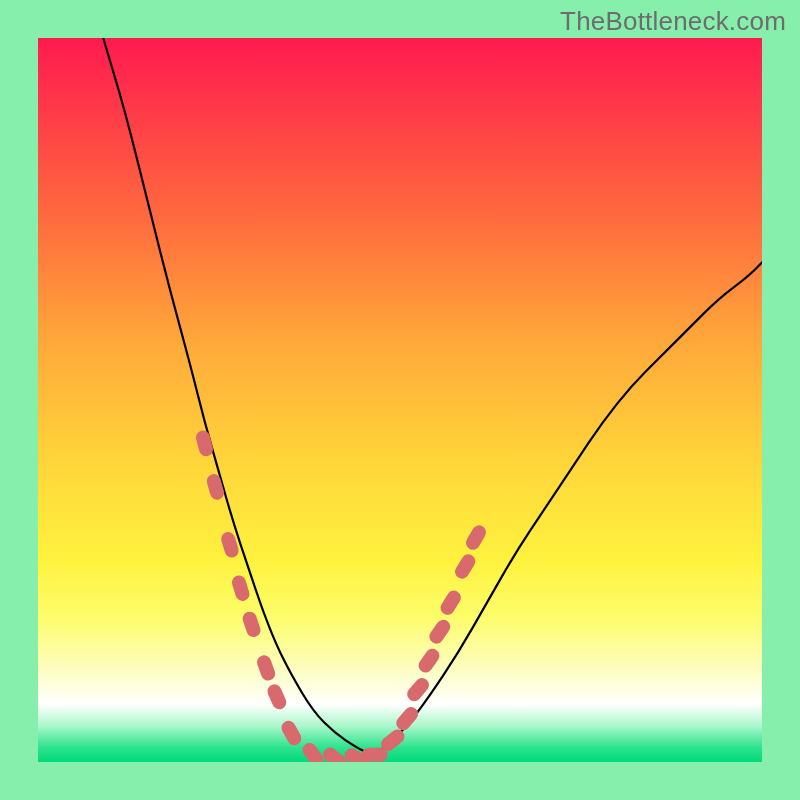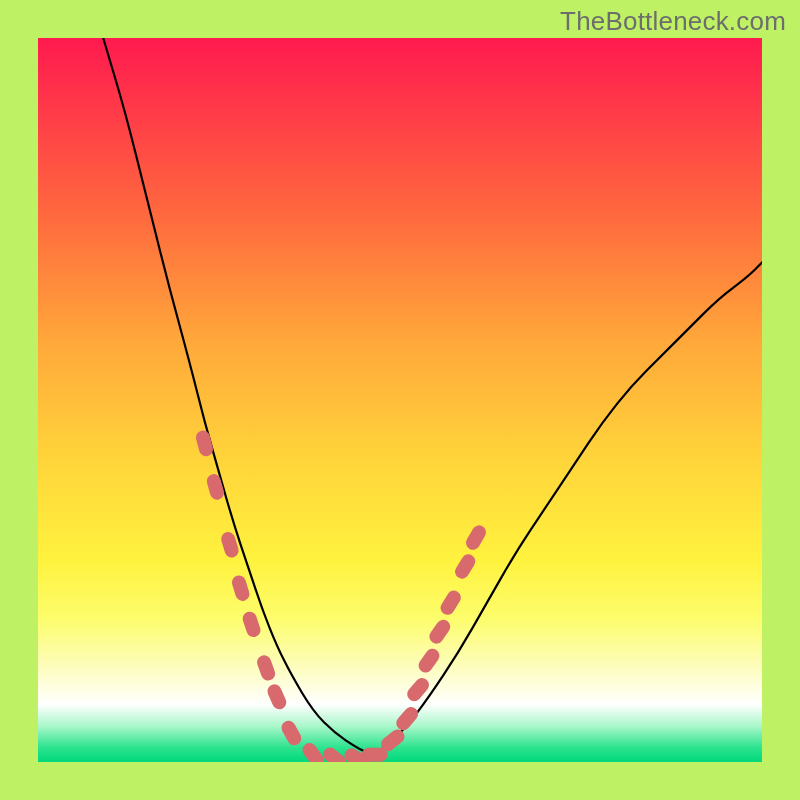--- a/index.html
+++ b/index.html
@@ -8,21 +8,21 @@
     width: 800px;
     height: 800px;
     background: #000;
     overflow: hidden;
     font-family: Arial, Helvetica, sans-serif;
   }
   .frame {
     position: relative;
     width: 800px;
     height: 800px;
-    background: #bef264;
+    background: #86efac;
     text-align: center;
   }
   .attribution {
     position: absolute;
     top: 6px;
     right: 14px;
     color: #6d6d6d;
     font-size: 26px;
     font-weight: 500;
     letter-spacing: 0.2px;

